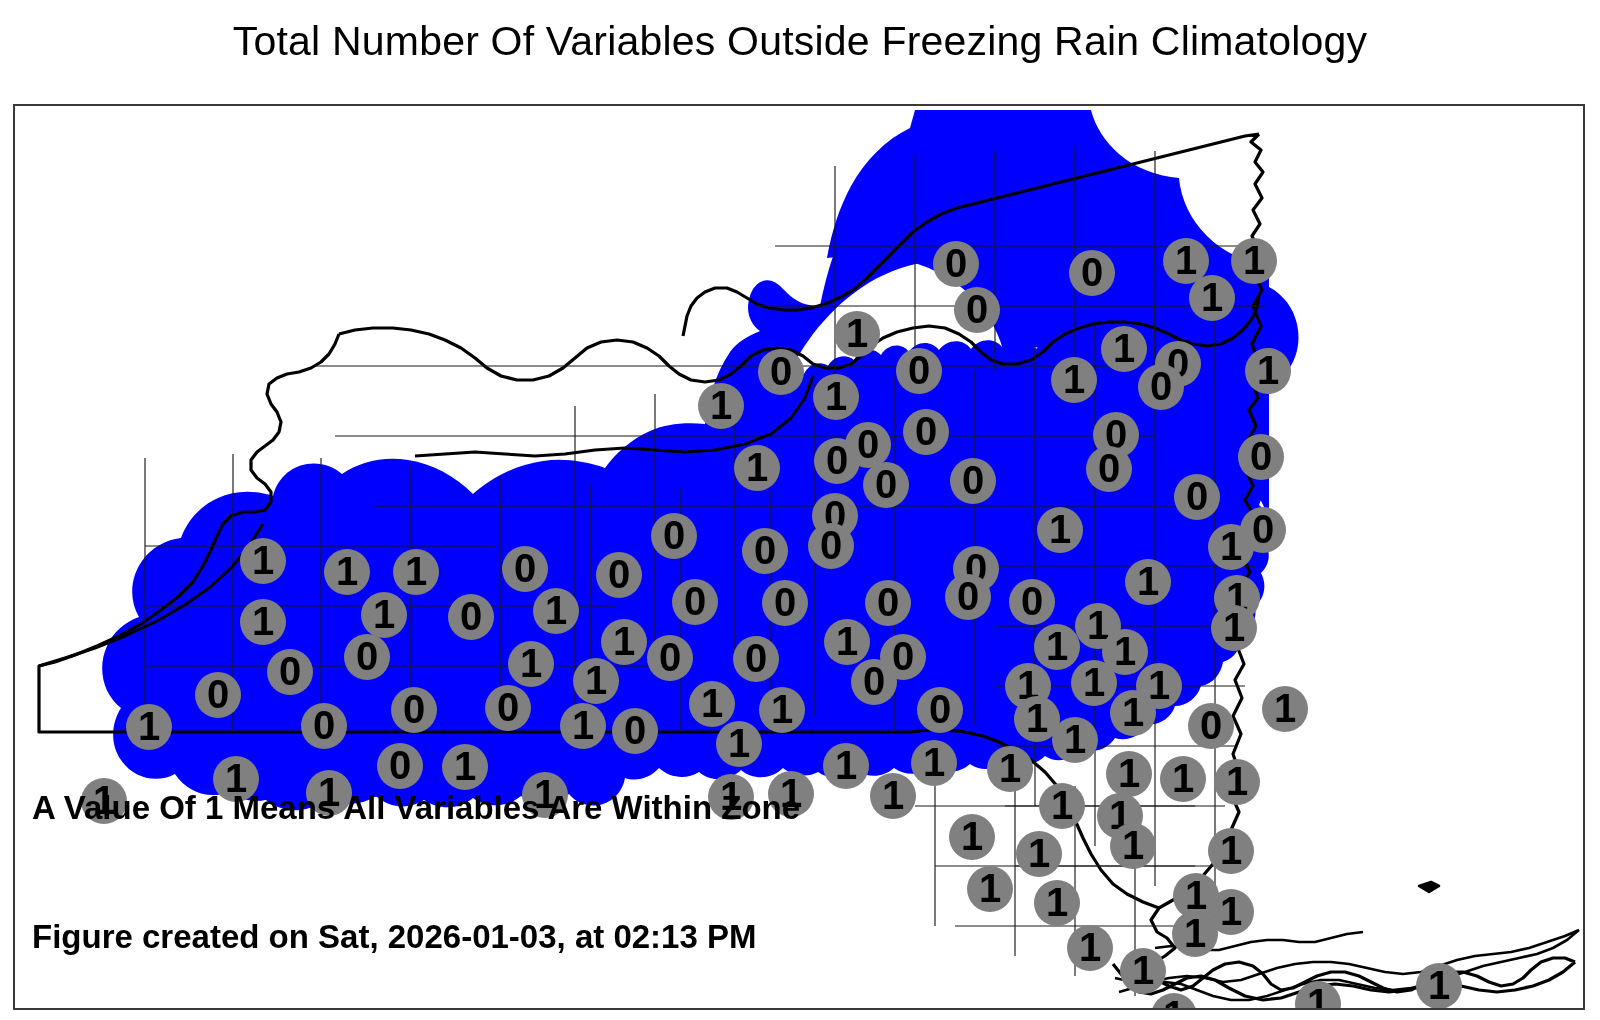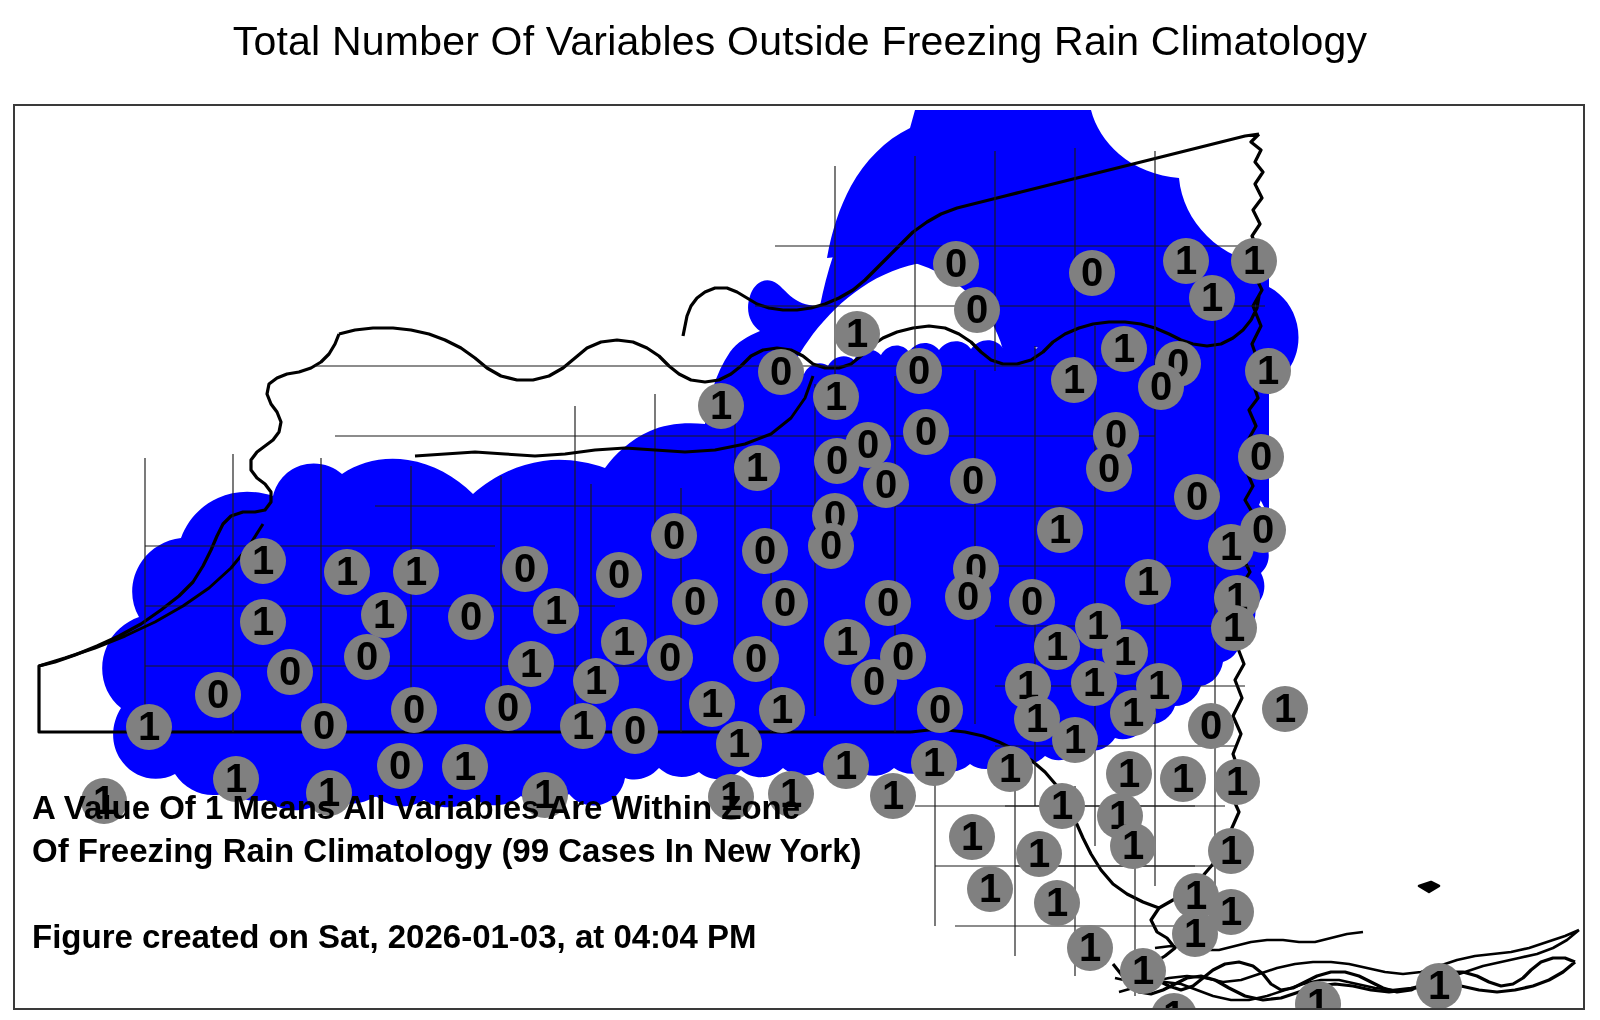--- a/index.html
+++ b/index.html
@@ -615,16 +615,15 @@
         <div class="station" style="left: 1303px; top: 898px; background: rgb(128, 128, 128); color: rgb(0, 0, 0);">
           <span>1</span>
         </div>
         <div class="station" style="left: 1424px; top: 880px; background: rgb(128, 128, 128); color: rgb(0, 0, 0);">
           <span>1</span>
         </div>
       </div>
   </div>
 
   <div class="annot" id="annot-line1">A Value Of 1 Means All Variables Are Within Zone</div>
-  <div class="annot" id="annot-line2">Of Freezing Rain Climatology (99 Cases In New York)</div>
-  <div class="annot" id="annot-created">Figure created on Sat, 2026-01-03, at 04:04 PM</div>
+  <div class="annot" id="annot-created">Figure created on Sat, 2026-01-03, at 02:13 PM</div>
 
 </div>
 
 </body></html>

